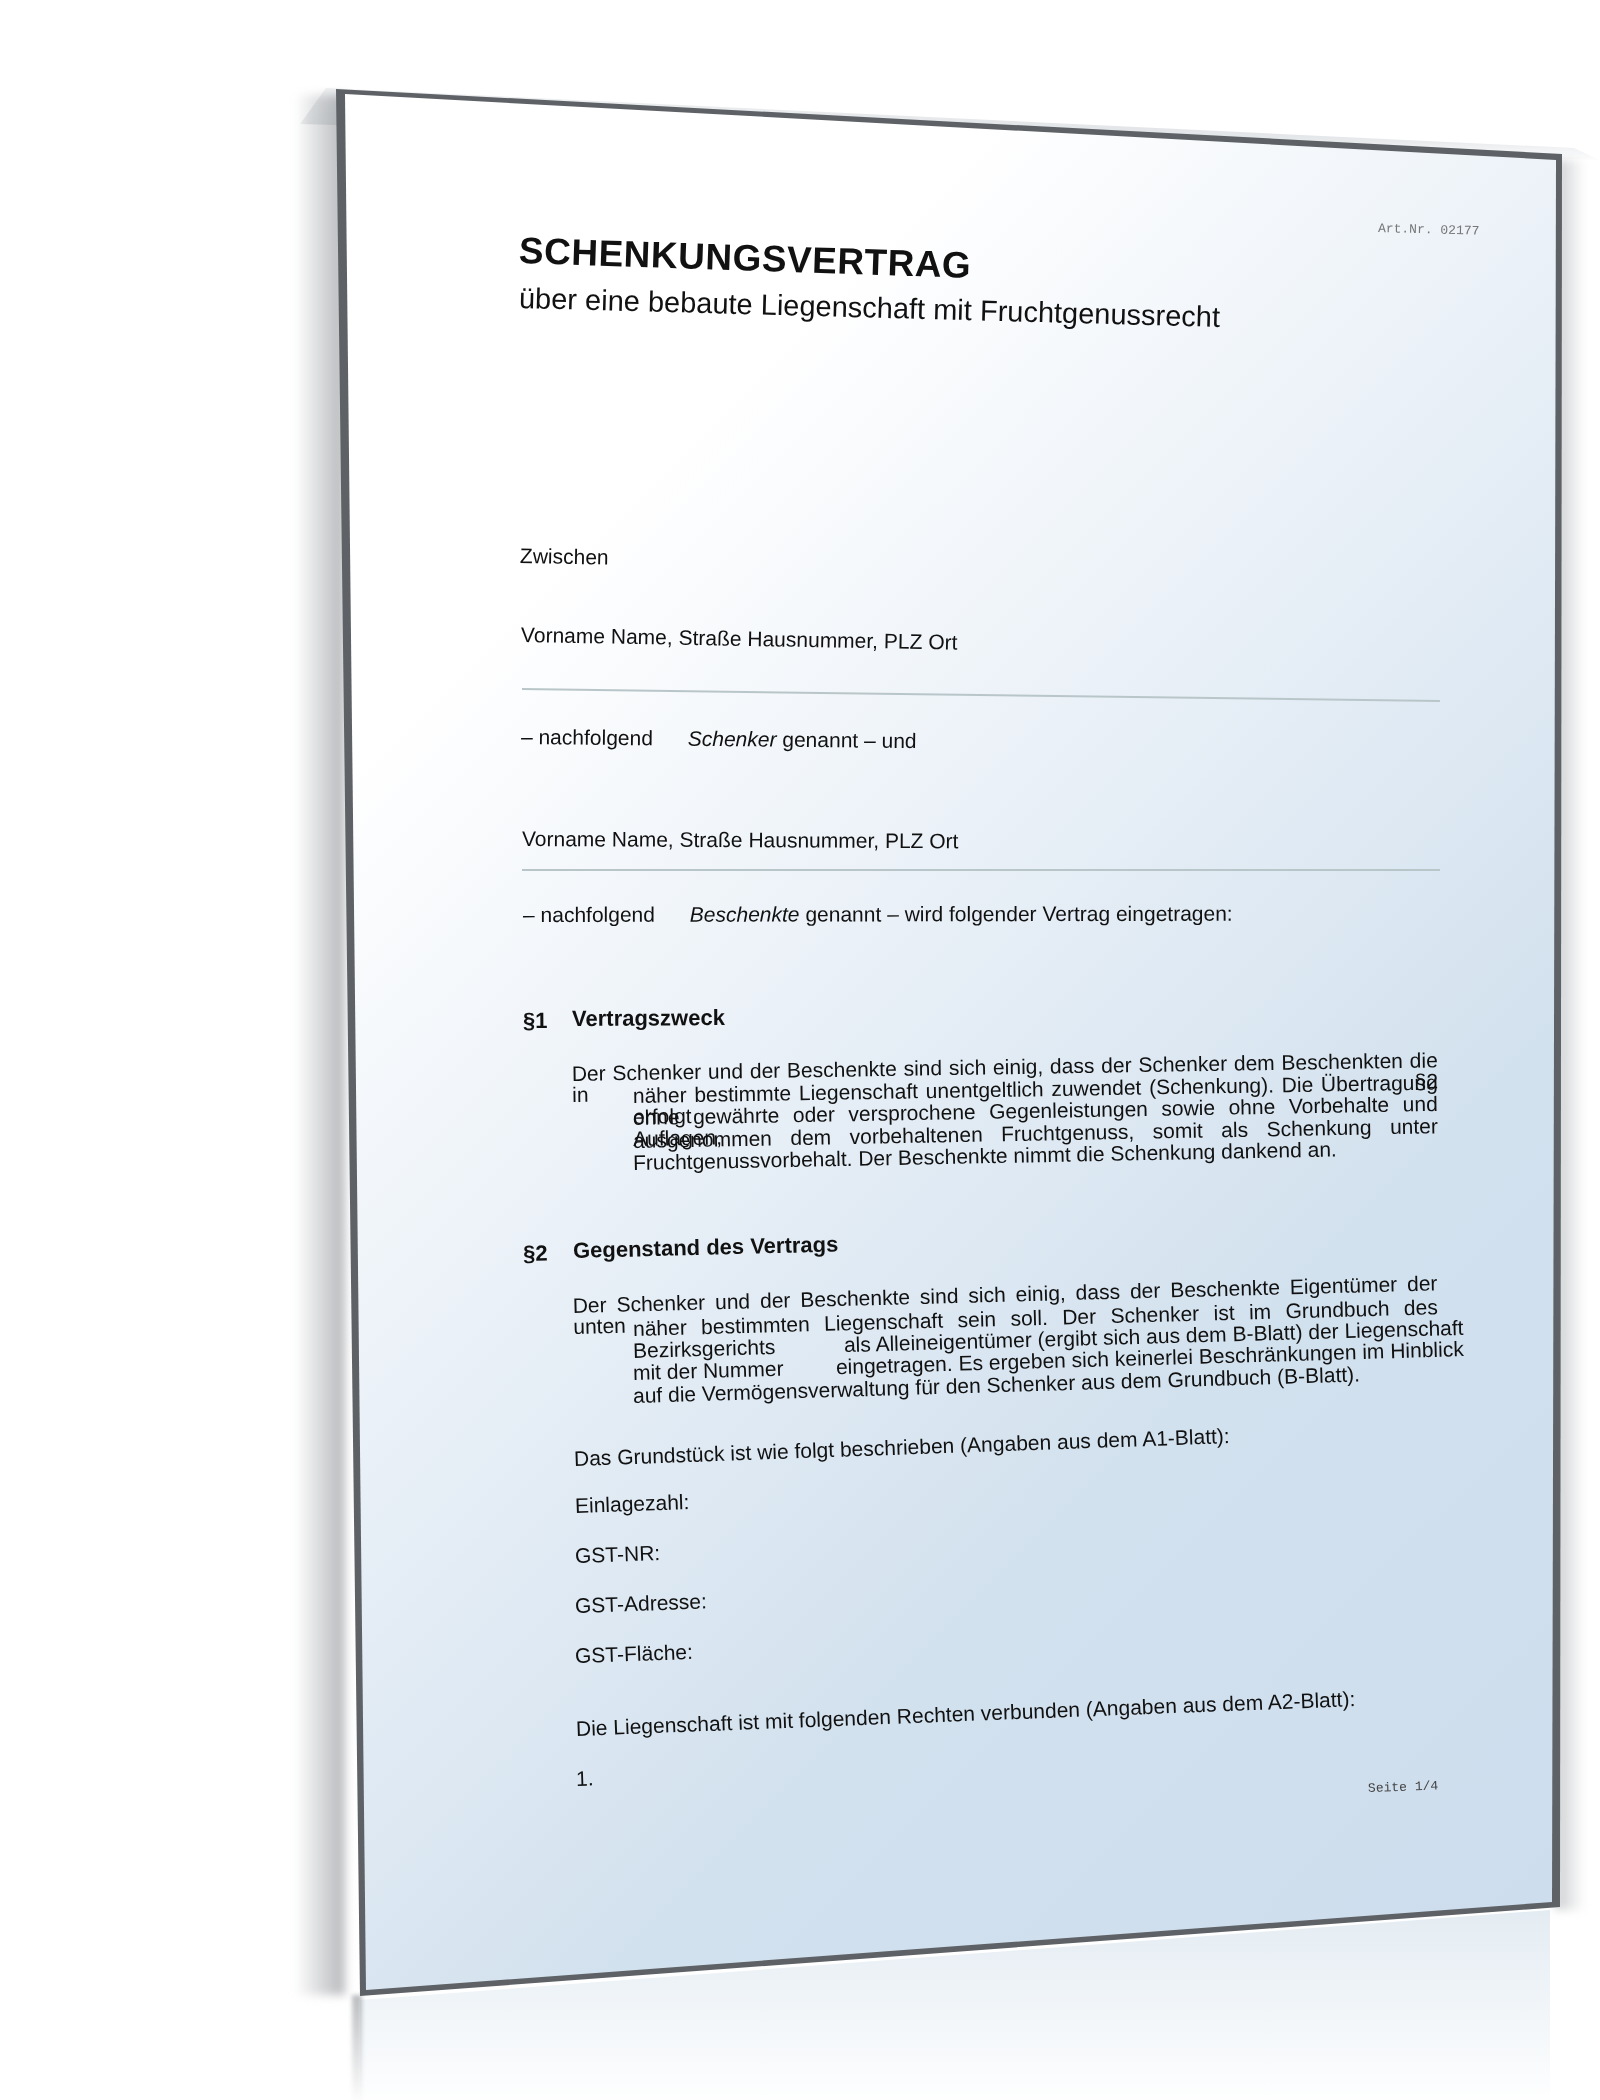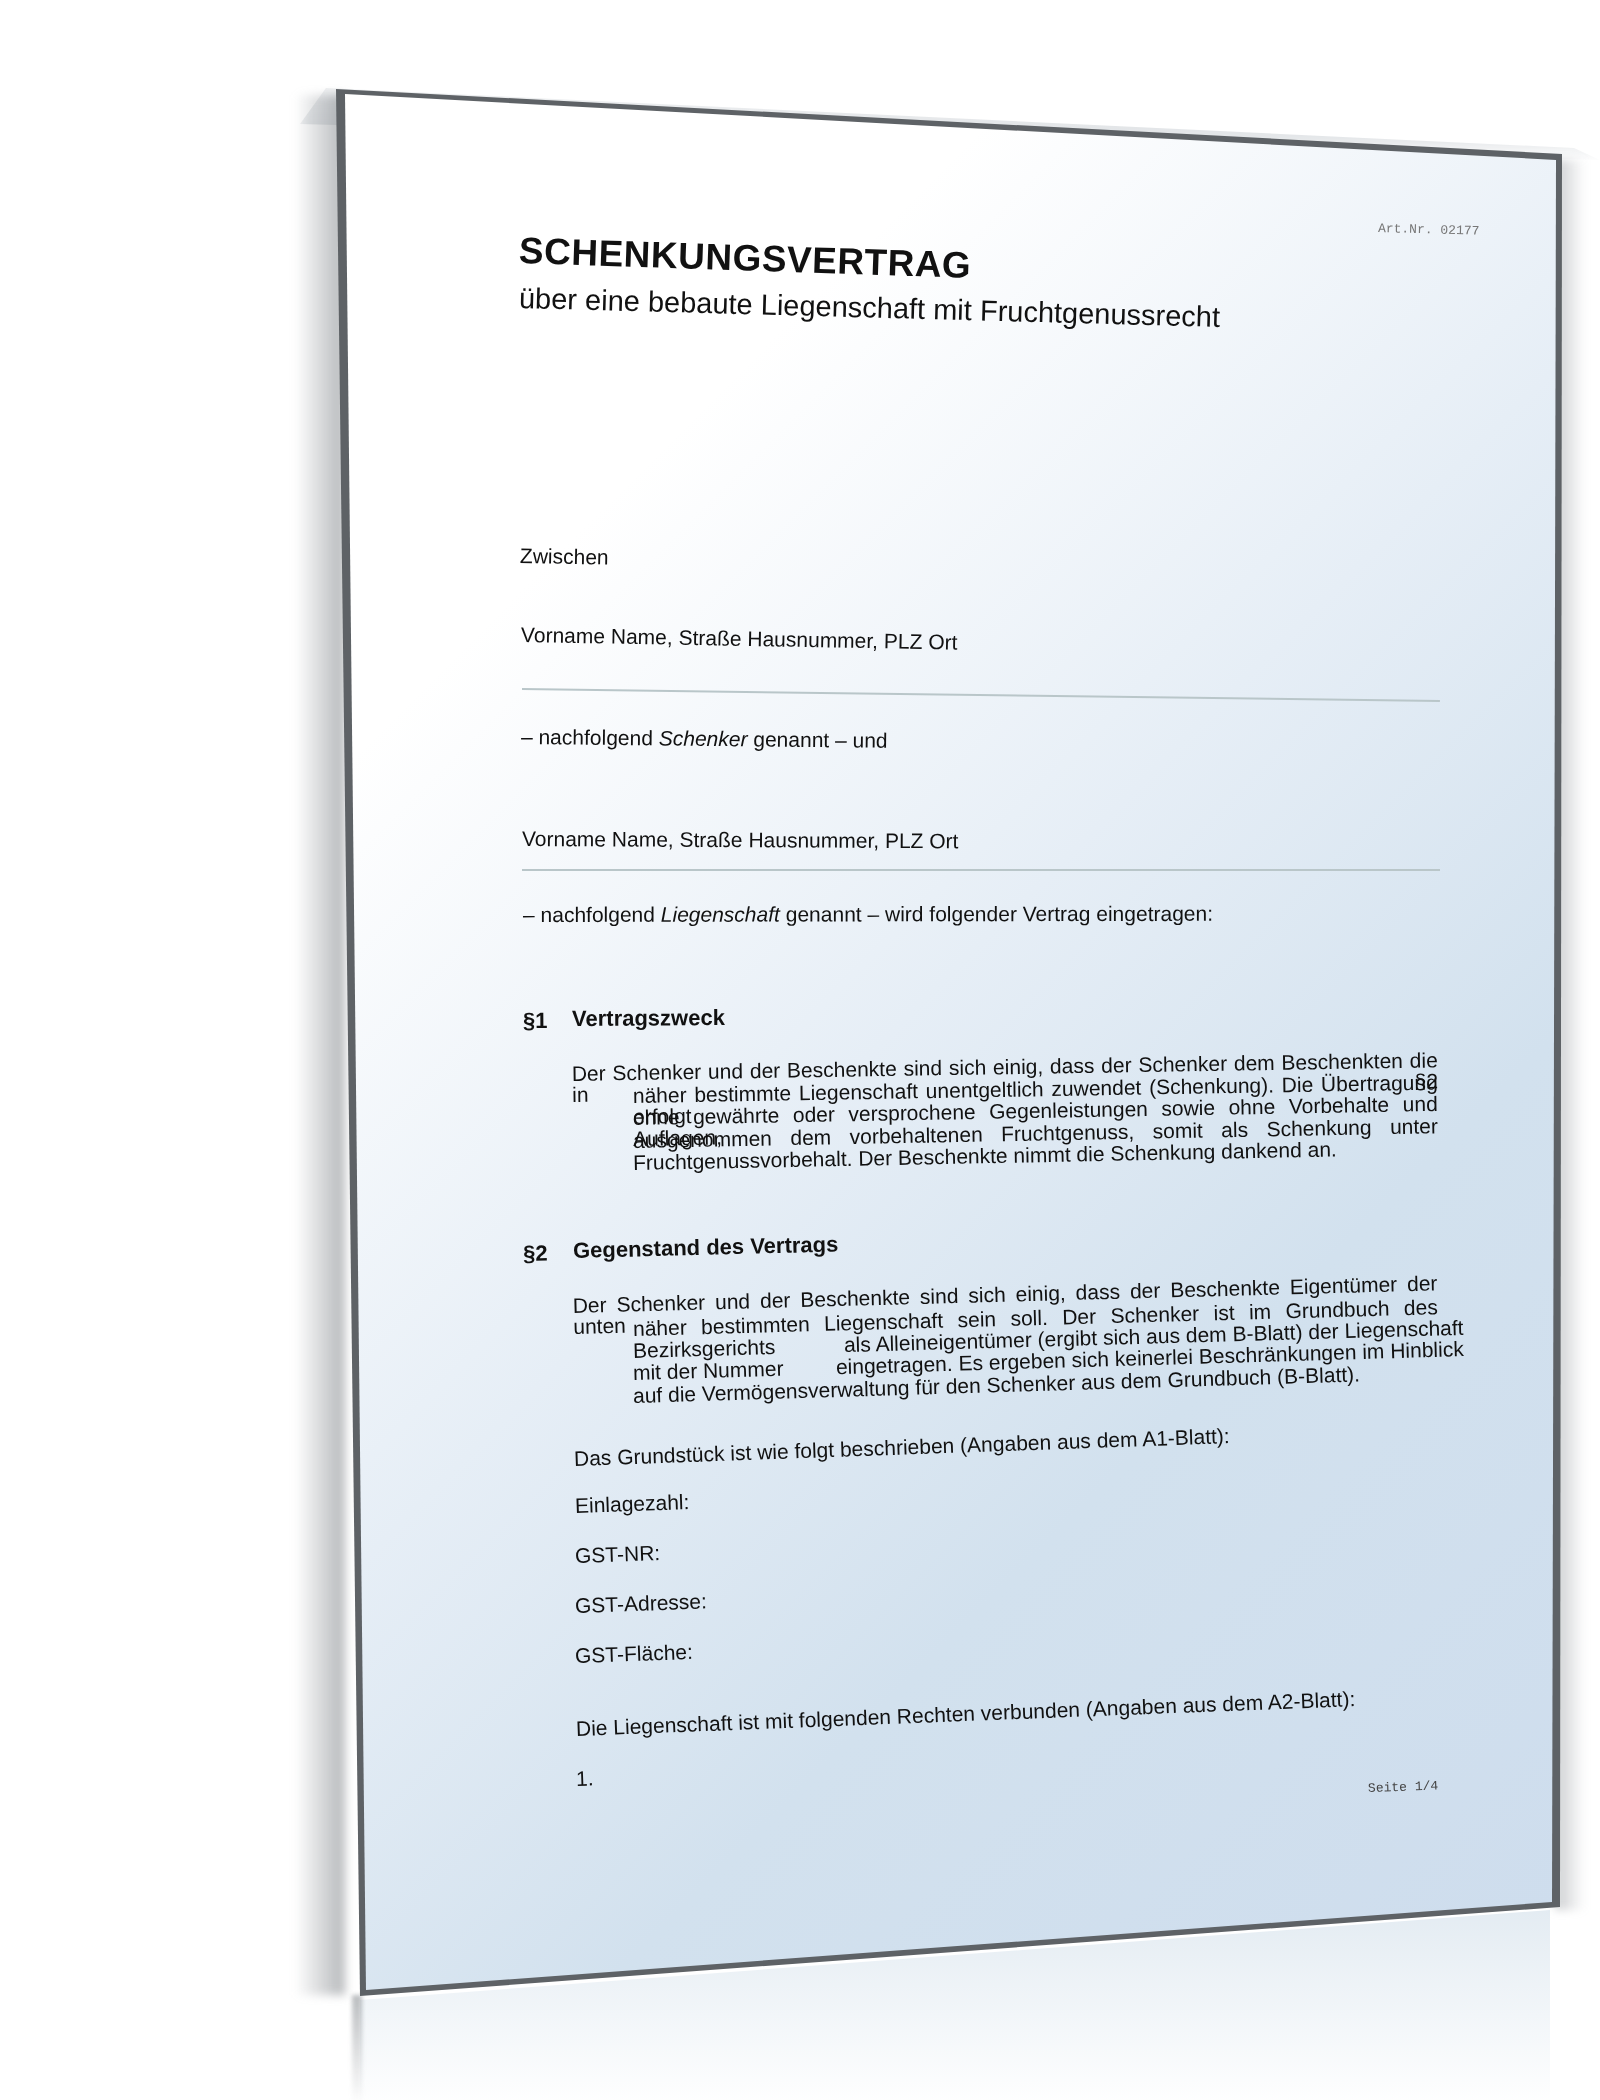--- a/index.html
+++ b/index.html
@@ -24,21 +24,21 @@
        background:linear-gradient(to bottom,rgba(120,125,130,0.5),rgba(255,255,255,0));filter:blur(2px);}
   .t{position:absolute;white-space:nowrap;transform-origin:0 50%;line-height:1;}
   .title{font-weight:bold;font-size:37px;letter-spacing:0.5px;}
   .subtitle{font-size:29px;}
   .body{font-size:21px;}
   .head{font-size:22px;font-weight:bold;}
   .mono{font-family:"Liberation Mono",monospace;font-size:13px;color:#777;}
   .mono2{font-family:"Liberation Mono",monospace;font-size:13px;color:#444;}
   .j{text-align:justify;text-align-last:justify;white-space:normal;}
   .rule{position:absolute;height:2px;background:#b9c6c9;transform-origin:0 50%;}
-  i{}
+  i{margin-left:29px;}
 </style>
 </head>
 <body>
 
 <div class="shadow-top"></div>
 <div class="shadow-left"></div>
 <div class="shadow-right"></div>
 <div class="reflection"></div>
 <div class="reflection-edge"></div>
 <div class="page-frame"></div>
@@ -56,21 +56,21 @@
   <div class="rule" style="left:522px;top:688px;width:918px;transform:rotate(0.75deg);"></div>
 
   <div class="t body" style="left:521px;top:726px;transform:rotate(0.6deg);">
     <span>– nachfolgend </span><i>Schenker</i><span> genannt – und</span>
   </div>
 
   <div class="t body" style="left:522px;top:828px;transform:rotate(0.3deg);">Vorname Name, Straße Hausnummer, PLZ Ort</div>
   <div class="rule" style="left:522px;top:869px;width:918px;transform:rotate(0deg);"></div>
 
   <div class="t body" style="left:523px;top:904px;transform:rotate(-0.1deg);">
-    <span>– nachfolgend </span><i>Liegenschaft</i><span> genannt – wird folgender Vertrag eingetragen:</span>
+    <span>– nachfolgend </span><i>Beschenkte</i><span> genannt – wird folgender Vertrag eingetragen:</span>
   </div>
 
   <div class="t head" style="left:523px;top:1010px;transform:rotate(-0.4deg);">§1</div>
   <div class="t head" style="left:572px;top:1008px;transform:rotate(-0.4deg);">Vertragszweck</div>
 
   <div class="t body j" style="left:572px;top:1063px;width:866px;transform:rotate(-0.9deg);">Der Schenker und der Beschenkte sind sich einig, dass der Schenker dem Beschenkten die in §2</div>
   <div class="t body j" style="left:633px;top:1085px;width:805px;transform:rotate(-0.95deg);">näher bestimmte Liegenschaft unentgeltlich zuwendet (Schenkung). Die Übertragung erfolgt</div>
   <div class="t body j" style="left:633px;top:1107px;width:805px;transform:rotate(-1deg);">ohne gewährte oder versprochene Gegenleistungen sowie ohne Vorbehalte und Auflagen,</div>
   <div class="t body j" style="left:633px;top:1130px;width:805px;transform:rotate(-1.05deg);">ausgenommen dem vorbehaltenen Fruchtgenuss, somit als Schenkung unter</div>
   <div class="t body" style="left:633px;top:1152px;transform:rotate(-1.1deg);">Fruchtgenussvorbehalt. Der Beschenkte nimmt die Schenkung dankend an.</div>

